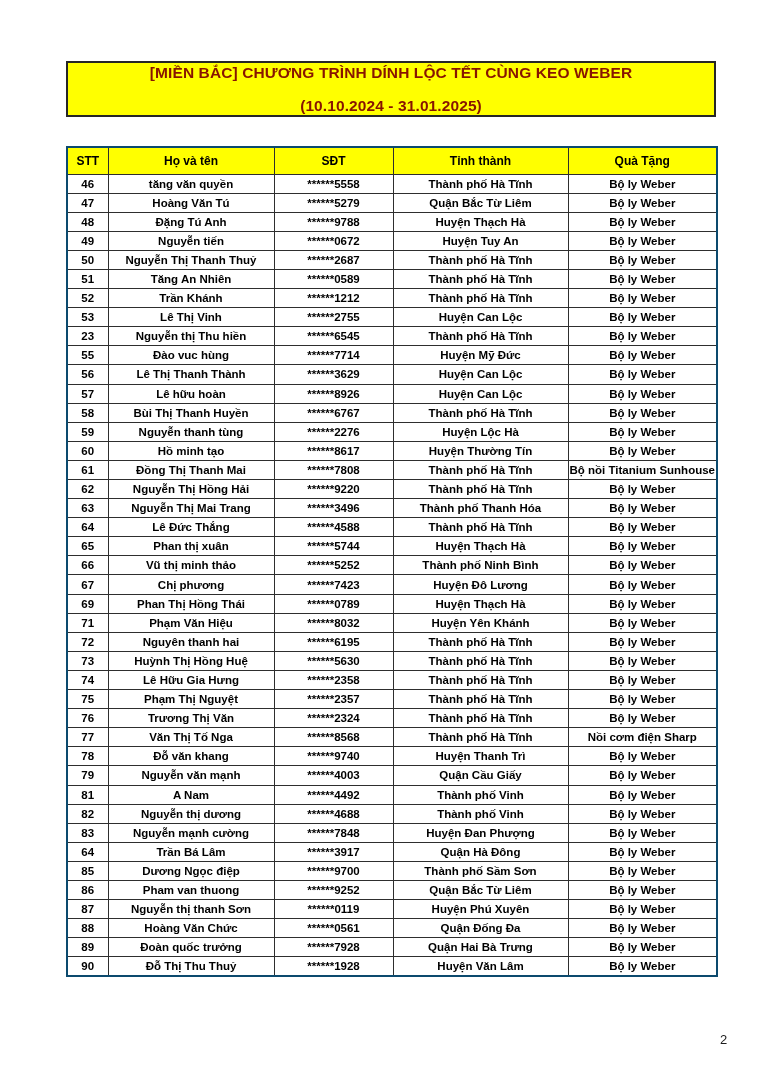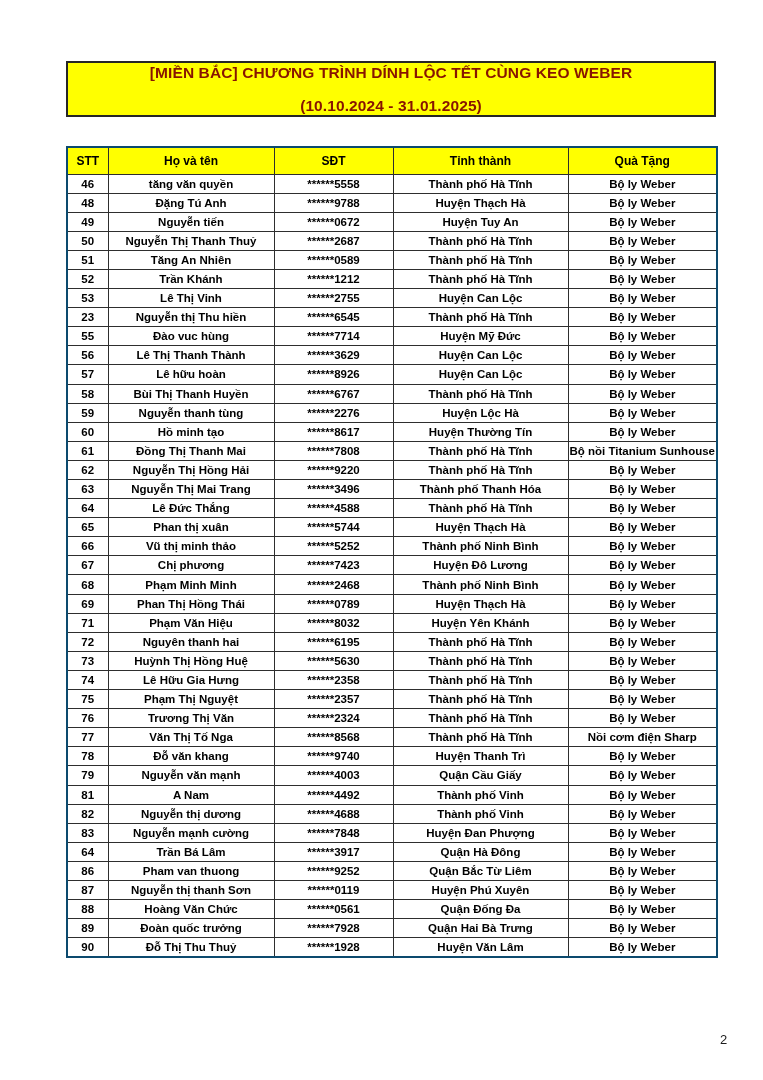--- a/index.html
+++ b/index.html
@@ -111,20 +111,27 @@
     </thead>
     <tbody>
         <tr>
       <td class="c-stt">46</td>
       <td class="c-name">tăng văn quyền</td>
       <td class="c-phone">******5558</td>
       <td class="c-prov">Thành phố Hà Tĩnh</td>
       <td class="c-gift">Bộ ly Weber</td>
     </tr>
         <tr>
+      <td class="c-stt">47</td>
+      <td class="c-name">Hoàng Văn Tú</td>
+      <td class="c-phone">******5279</td>
+      <td class="c-prov">Quận Bắc Từ Liêm</td>
+      <td class="c-gift">Bộ ly Weber</td>
+    </tr>
+        <tr>
       <td class="c-stt">48</td>
       <td class="c-name">Đặng Tú Anh</td>
       <td class="c-phone">******9788</td>
       <td class="c-prov">Huyện Thạch Hà</td>
       <td class="c-gift">Bộ ly Weber</td>
     </tr>
         <tr>
       <td class="c-stt">49</td>
       <td class="c-name">Nguyễn tiến</td>
       <td class="c-phone">******0672</td>
@@ -251,27 +258,20 @@
       <td class="c-gift">Bộ ly Weber</td>
     </tr>
         <tr>
       <td class="c-stt">67</td>
       <td class="c-name">Chị phương</td>
       <td class="c-phone">******7423</td>
       <td class="c-prov">Huyện Đô Lương</td>
       <td class="c-gift">Bộ ly Weber</td>
     </tr>
         <tr>
-      <td class="c-stt">68</td>
-      <td class="c-name">Phạm Minh Minh</td>
-      <td class="c-phone">******2468</td>
-      <td class="c-prov">Thành phố Ninh Bình</td>
-      <td class="c-gift">Bộ ly Weber</td>
-    </tr>
-        <tr>
       <td class="c-stt">69</td>
       <td class="c-name">Phan Thị Hồng Thái</td>
       <td class="c-phone">******0789</td>
       <td class="c-prov">Huyện Thạch Hà</td>
       <td class="c-gift">Bộ ly Weber</td>
     </tr>
         <tr>
       <td class="c-stt">71</td>
       <td class="c-name">Phạm Văn Hiệu</td>
       <td class="c-phone">******8032</td>
@@ -356,20 +356,27 @@
       <td class="c-gift">Bộ ly Weber</td>
     </tr>
         <tr>
       <td class="c-stt">64</td>
       <td class="c-name">Trần Bá Lâm</td>
       <td class="c-phone">******3917</td>
       <td class="c-prov">Quận Hà Đông</td>
       <td class="c-gift">Bộ ly Weber</td>
     </tr>
         <tr>
+      <td class="c-stt">85</td>
+      <td class="c-name">Dương Ngọc điệp</td>
+      <td class="c-phone">******9700</td>
+      <td class="c-prov">Thành phố Sầm Sơn</td>
+      <td class="c-gift">Bộ ly Weber</td>
+    </tr>
+        <tr>
       <td class="c-stt">86</td>
       <td class="c-name">Pham van thuong</td>
       <td class="c-phone">******9252</td>
       <td class="c-prov">Quận Bắc Từ Liêm</td>
       <td class="c-gift">Bộ ly Weber</td>
     </tr>
         <tr>
       <td class="c-stt">87</td>
       <td class="c-name">Nguyễn thị thanh Sơn</td>
       <td class="c-phone">******0119</td>

